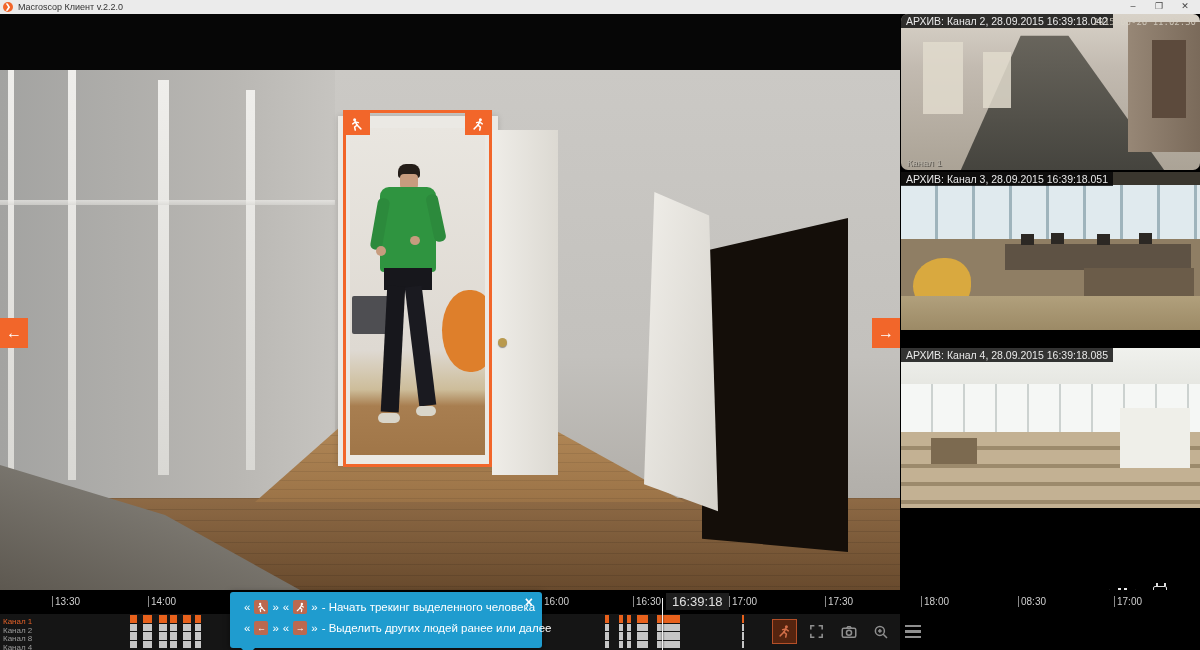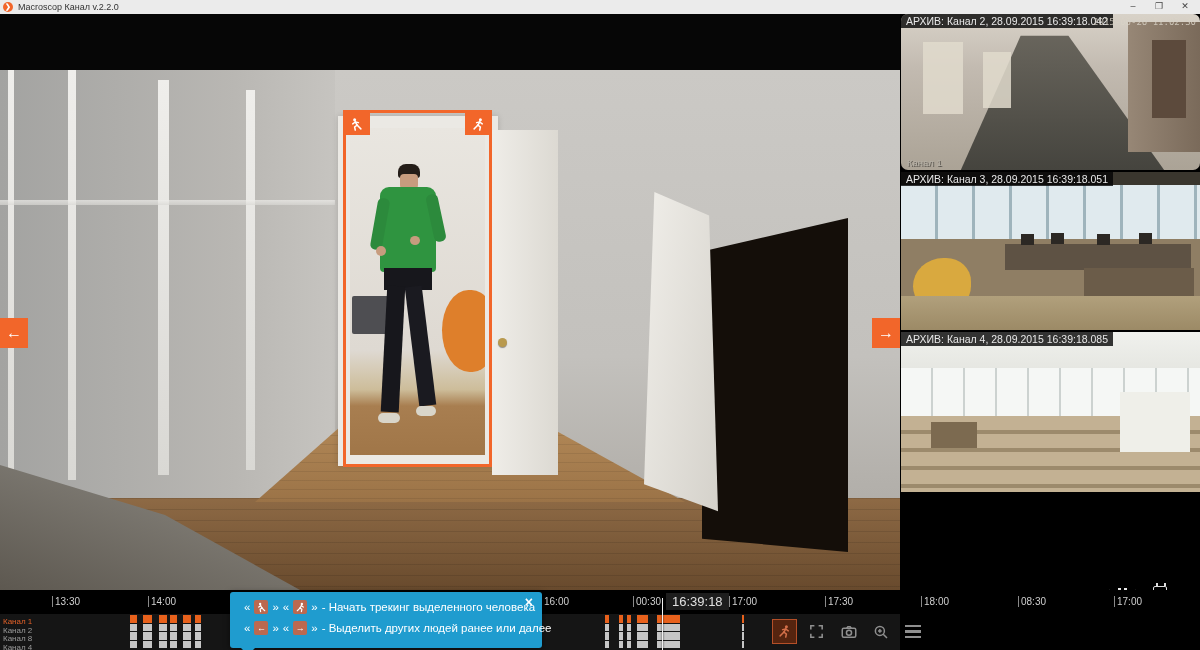--- a/index.html
+++ b/index.html
@@ -70,21 +70,21 @@
   .t1 .rwall{position:absolute;right:0;top:8px;width:72px;height:130px;background:linear-gradient(90deg,#978776,#7a6a5a);}
   .t1 .rdoor{position:absolute;right:14px;top:26px;width:34px;height:78px;background:#5c4a3c;}
   .t2{top:172px;height:158px;background:#8f7e64;}
   .t2 .ceil{position:absolute;left:0;top:0;width:100%;height:13px;background:#3a362e;}
   .t2 .wins{position:absolute;left:0;top:13px;width:100%;height:54px;
      background:repeating-linear-gradient(90deg,#e0eaee 0 34px,#9fb4bc 34px 37px);}
   .t2 .desk{position:absolute;background:#5e5244;}
   .t2 .mon{position:absolute;width:13px;height:11px;background:#2c2824;}
   .t2 .bean{position:absolute;left:12px;top:86px;width:58px;height:54px;background:#d9a93f;border-radius:55% 45% 50% 50%;}
   .t2 .floor{position:absolute;left:0;bottom:0;width:100%;height:34px;background:linear-gradient(180deg,#b1a07c,#9c8a66);}
-  .t3{top:332px;height:160px;background:#e3e4e0;}
+  .t3{top:348px;height:160px;background:#e3e4e0;}
   .t3 .ceil{position:absolute;left:0;top:0;width:100%;height:36px;background:linear-gradient(180deg,#f0f1ed,#e6e7e2);}
   .t3 .wins{position:absolute;left:0;top:36px;width:100%;height:48px;
      background:repeating-linear-gradient(90deg,#f5f7f5 0 30px,#ccd2d0 30px 32px);}
   .t3 .deskzone{position:absolute;left:0;top:84px;width:100%;height:76px;
      background:repeating-linear-gradient(180deg,#c3b193 0 14px,#9c8a6c 14px 18px);}
   .t3 .cab{position:absolute;background:#efefe9;}
 
   
   .pcontrols{left:1100px;top:582px;width:100px;height:24px;display:flex;align-items:center;gap:8px;color:#e8e8e8;}
   .pbtn{font-size:13px;color:#e8e8e8;cursor:pointer;line-height:20px;}
@@ -124,21 +124,21 @@
         color:#fff;font-size:9px;line-height:14px;font-weight:bold;}
   .tt-close{position:absolute;right:9px;top:2px;font-size:14px;font-weight:bold;color:#fff;cursor:pointer;}
 </style>
 </head>
 <body>
 
 <div class="stage">
 
   <div class="abs titlebar">
     <div class="logo">❯</div>
-    <div class="wtitle">Macroscop Канал v.2.2.0</div>
+    <div class="wtitle">Macroscop Клиент v.2.2.0</div>
     <div class="winbtns">
       <div class="winbtn">–</div>
       <div class="winbtn">❐</div>
       <div class="winbtn">✕</div>
     </div>
   </div>
 
   <div class="abs main-video">
 
     <div class="abs scene">
@@ -268,21 +268,21 @@
         <div class="tick" style="left: 148px;">
           <i></i>
           <span>14:00</span>
         </div>
         <div class="tick" style="left: 541px;">
           <i></i>
           <span>16:00</span>
         </div>
         <div class="tick" style="left: 633px;">
           <i></i>
-          <span>00:30</span>
+          <span>16:30</span>
         </div>
         <div class="tick" style="left: 729px;">
           <i></i>
           <span>17:00</span>
         </div>
         <div class="tick" style="left: 825px;">
           <i></i>
           <span>17:30</span>
         </div>
         <div class="tick" style="left: 921px;">

